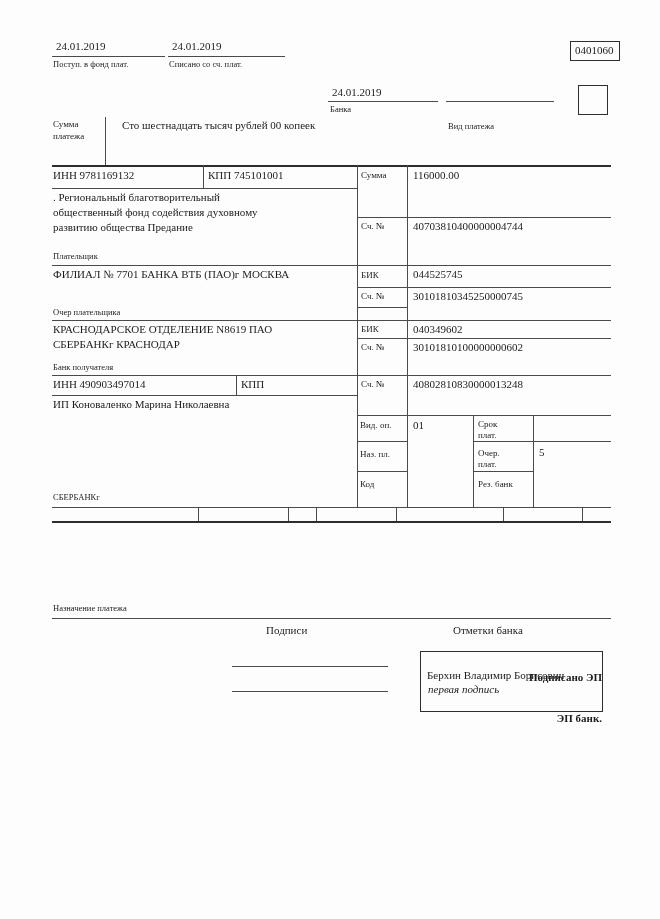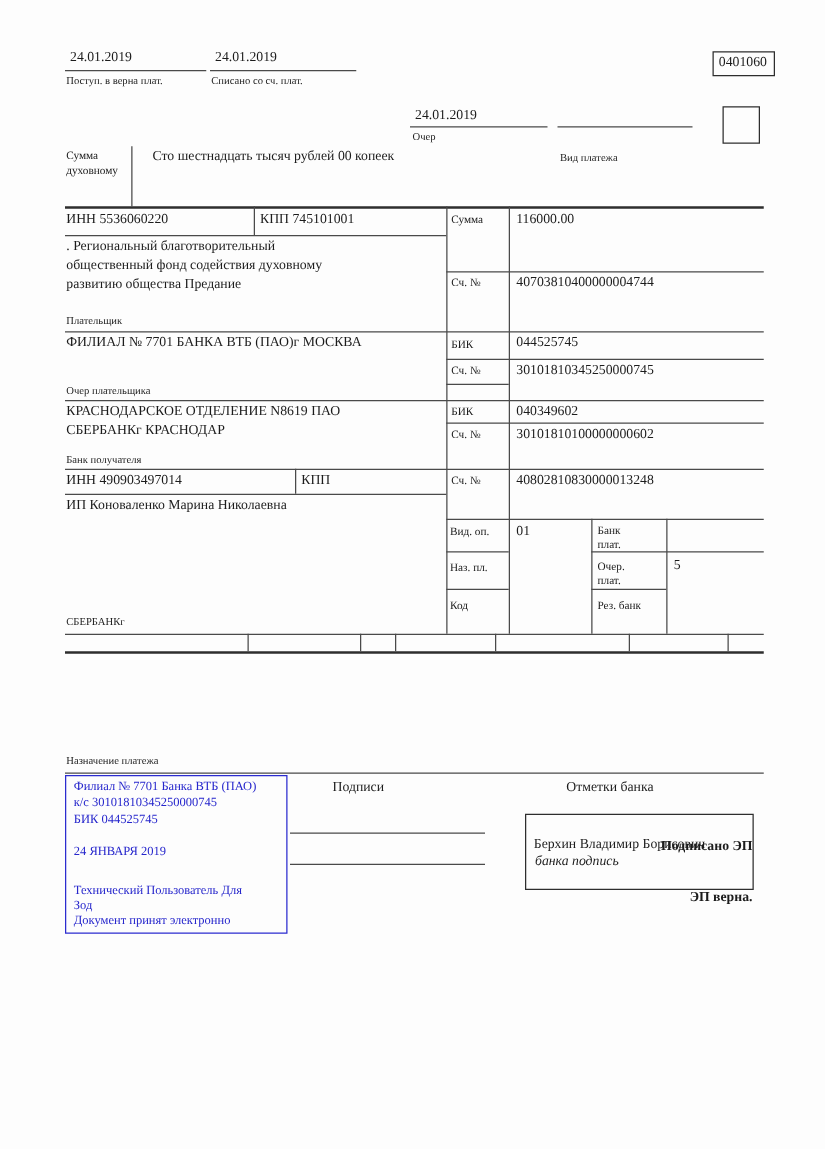--- a/index.html
+++ b/index.html
@@ -27,39 +27,39 @@
   .ital{font-style:italic;}
   .ctr{left:0;right:0;text-align:right;margin-top:16px;}
 </style>
 </head>
 <body>
 
 <div class="page">
 
   <div class="t val" style="left:56px;top:40px">24.01.2019</div>
   <div class="hl" style="left:52px;top:56px;width:113px"></div>
-  <div class="t slbl" style="left:53px;top:60px">Поступ. в верна плат.</div>
+  <div class="t slbl" style="left:53px;top:60px">Поступ. в фонд плат.</div>
 
   <div class="t val" style="left:172px;top:40px">24.01.2019</div>
   <div class="hl" style="left:168px;top:56px;width:117px"></div>
   <div class="t slbl" style="left:169px;top:60px">Списано со сч. плат.</div>
 
   <div class="box" style="left:570px;top:41px;width:50px;height:20px">
     <div class="t val" style="left:4px;top:2px">0401060</div>
   </div>
 
   <div class="t val" style="left:332px;top:86px">24.01.2019</div>
   <div class="hl" style="left:328px;top:101px;width:110px"></div>
-  <div class="t slbl" style="left:330px;top:105px">Очер</div>
+  <div class="t slbl" style="left:330px;top:105px">Банка</div>
   <div class="hl" style="left:446px;top:101px;width:108px"></div>
   <div class="t slbl" style="left:448px;top:122px">Вид платежа</div>
   <div class="box" style="left:578px;top:85px;width:30px;height:30px"></div>
 
   <div class="t flbl" style="left:53px;top:119px">Сумма</div>
-  <div class="t flbl" style="left:53px;top:131px">духовному</div>
+  <div class="t flbl" style="left:53px;top:131px">платежа</div>
   <div class="vl" style="left:105px;top:117px;height:48px"></div>
   <div class="t val" style="left:122px;top:119px">Сто шестнадцать тысяч рублей 00 копеек</div>
 
   <div class="hl thick" style="left:52px;top:165px;width:559px"></div>
   <div class="hl" style="left:52px;top:188px;width:305px"></div>
   <div class="hl" style="left:357px;top:217px;width:254px"></div>
   <div class="hl" style="left:52px;top:265px;width:559px"></div>
   <div class="hl" style="left:357px;top:287px;width:254px"></div>
   <div class="hl" style="left:357px;top:307px;width:50px"></div>
   <div class="hl" style="left:52px;top:320px;width:559px"></div>
@@ -81,21 +81,21 @@
   <div class="vl" style="left:473px;top:415px;height:92px"></div>
   <div class="vl" style="left:533px;top:415px;height:92px"></div>
 
   <div class="vl" style="left:198px;top:507px;height:14px"></div>
   <div class="vl" style="left:288px;top:507px;height:14px"></div>
   <div class="vl" style="left:316px;top:507px;height:14px"></div>
   <div class="vl" style="left:396px;top:507px;height:14px"></div>
   <div class="vl" style="left:503px;top:507px;height:14px"></div>
   <div class="vl" style="left:582px;top:507px;height:14px"></div>
 
-  <div class="t val" style="left:53px;top:169px">ИНН 5536060220</div>
+  <div class="t val" style="left:53px;top:169px">ИНН 9781169132</div>
   <div class="t val" style="left:208px;top:169px">КПП 745101001</div>
   <div class="t flbl" style="left:361px;top:170px">Сумма</div>
   <div class="t val" style="left:413px;top:169px">116000.00</div>
 
   <div class="t val" style="left:53px;top:191px">. Региональный благотворительный</div>
   <div class="t val" style="left:53px;top:206px">общественный фонд содействия духовному</div>
   <div class="t val" style="left:53px;top:221px">развитию общества Предание</div>
   <div class="t flbl" style="left:361px;top:221px">Сч. №</div>
   <div class="t val" style="left:413px;top:220px">40703810400000004744</div>
   <div class="t slbl" style="left:53px;top:252px">Плательщик</div>
@@ -117,47 +117,38 @@
 
   <div class="t val" style="left:53px;top:378px">ИНН 490903497014</div>
   <div class="t val" style="left:241px;top:378px">КПП</div>
   <div class="t flbl" style="left:361px;top:379px">Сч. №</div>
   <div class="t val" style="left:413px;top:378px">40802810830000013248</div>
   <div class="t val" style="left:53px;top:398px">ИП Коноваленко Марина Николаевна</div>
   <div class="t slbl" style="left:53px;top:493px">СБЕРБАНКг</div>
 
   <div class="t flbl" style="left:360px;top:420px">Вид. оп.</div>
   <div class="t val" style="left:413px;top:419px">01</div>
-  <div class="t flbl" style="left:478px;top:419px">Банк</div>
+  <div class="t flbl" style="left:478px;top:419px">Срок</div>
   <div class="t flbl" style="left:478px;top:430px">плат.</div>
   <div class="t flbl" style="left:360px;top:449px">Наз. пл.</div>
   <div class="t flbl" style="left:478px;top:448px">Очер.</div>
   <div class="t flbl" style="left:478px;top:459px">плат.</div>
   <div class="t val" style="left:539px;top:446px">5</div>
   <div class="t flbl" style="left:360px;top:479px">Код</div>
   <div class="t flbl" style="left:478px;top:479px">Рез. банк</div>
 
   <div class="t slbl" style="left:53px;top:604px">Назначение платежа</div>
   <div class="hl" style="left:52px;top:618px;width:559px"></div>
 
   <div class="t val" style="left:266px;top:624px">Подписи</div>
   <div class="t val" style="left:453px;top:624px">Отметки банка</div>
   <div class="hl" style="left:232px;top:666px;width:156px"></div>
   <div class="hl" style="left:232px;top:691px;width:156px"></div>
 
   <div class="epbox" style="left:420px;top:651px;width:183px;height:61px">
     <div class="ep-line bold ctr" style="top:3px">Подписано ЭП</div>
     <div class="ep-line" style="left:6px;top:17px">Берхин Владимир Борисович</div>
-    <div class="ep-line ital" style="left:7px;top:31px">банка подпись</div>
-    <div class="ep-line bold ctr" style="top:44px">ЭП верна.</div>
+    <div class="ep-line ital" style="left:7px;top:31px">первая подпись</div>
+    <div class="ep-line bold ctr" style="top:44px">ЭП банк.</div>
   </div>
 
-  <div class="bluebox" style="left:52px;top:620px;width:178px;height:127px">
-    <div class="bt" style="top:3px">Филиал № 7701 Банка ВТБ (ПАО)</div>
-    <div class="bt" style="top:16px">к/с 30101810345250000745</div>
-    <div class="bt" style="top:29px">БИК 044525745</div>
-    <div class="bt" style="top:55px">24 ЯНВАРЯ 2019</div>
-    <div class="bt" style="top:86px">Технический Пользователь Для</div>
-    <div class="bt" style="top:98px">Зод</div>
-    <div class="bt" style="top:110px">Документ принят электронно</div>
-  </div>
 
 </div>
 
 </body></html>

